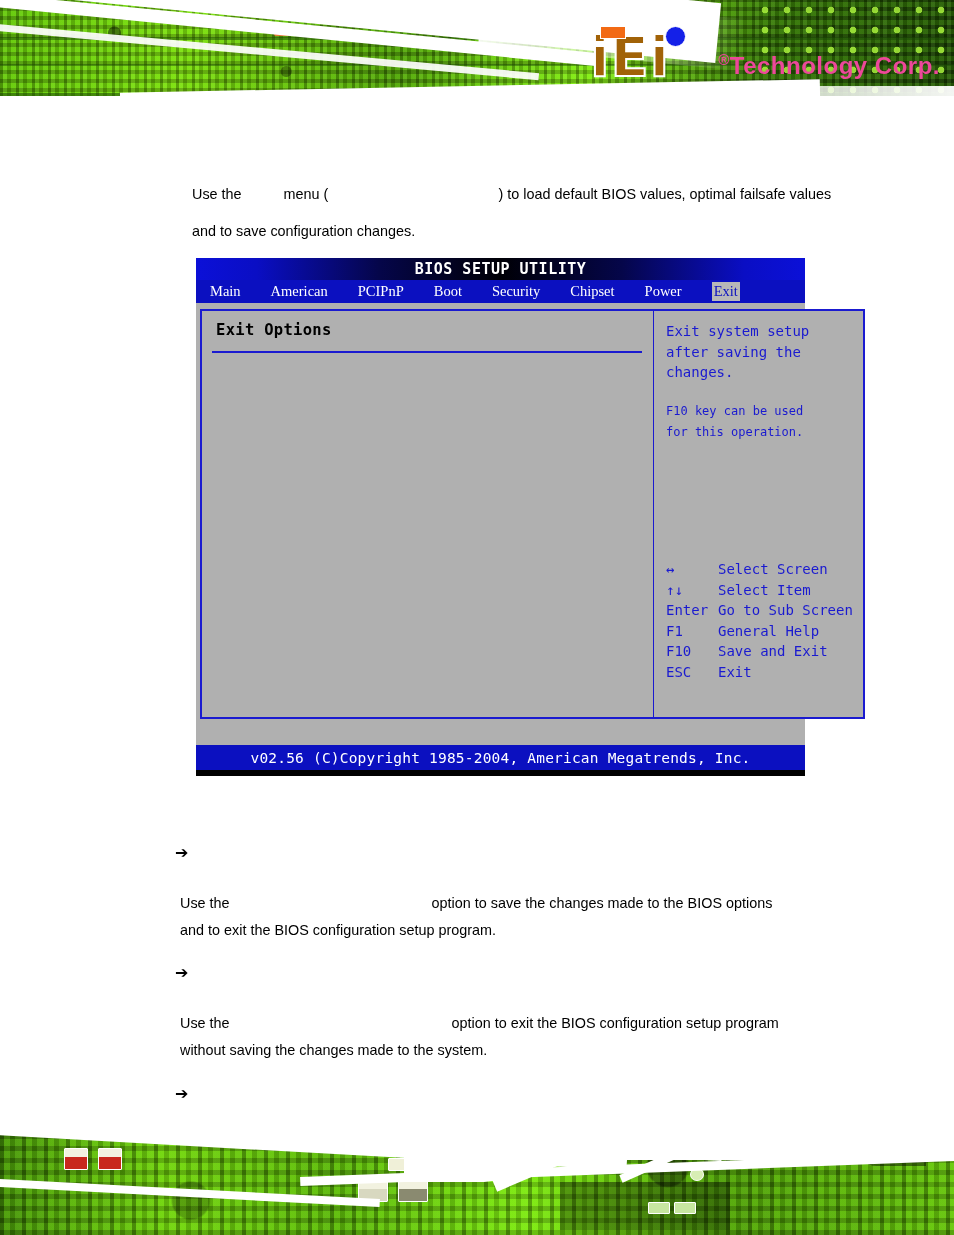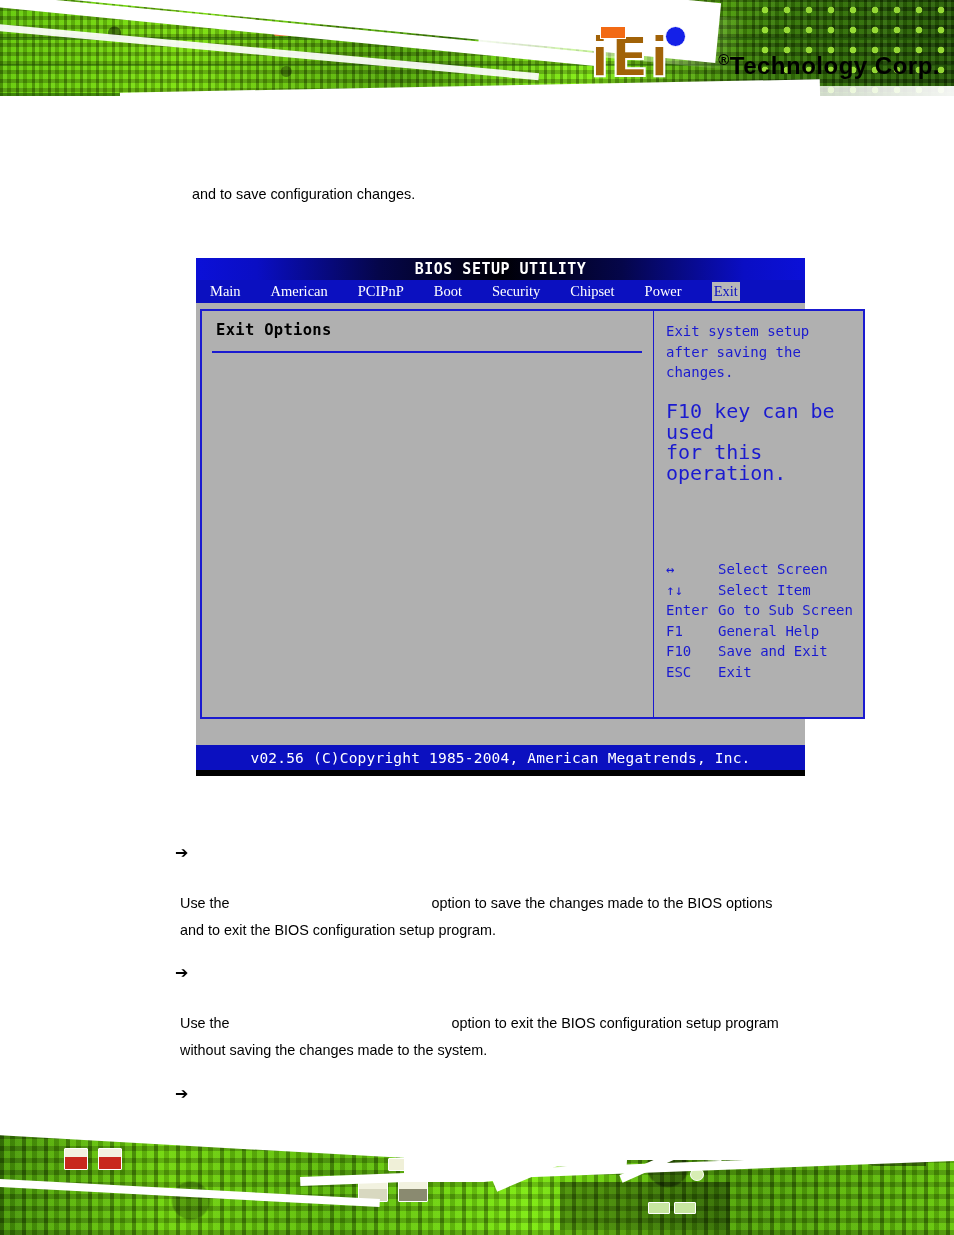--- a/index.html
+++ b/index.html
@@ -96,21 +96,21 @@
   .logo-orange{
     position:absolute;left:10px;top:0;width:24px;height:11px;
     background:#f26a14;border:1px solid #ffffff;
   }
   .logo-bluedot{
     position:absolute;left:75px;top:0px;width:19px;height:19px;
     border-radius:50%;background:#1420e8;border:1.5px solid #ffffff;
   }
   .logo-text{
     font-family:"Liberation Sans", sans-serif;
-    font-weight:bold;font-size:24px;color:#000000;
+    font-weight:bold;font-size:24px;color:#ec4899;
     letter-spacing:.5px;margin-left:2px;padding-bottom:4px;
     white-space:nowrap;
     margin-top:27px;
   }
   .logo-reg{font-size:15px;vertical-align:super;}
   .logo-dot{font-size:24px;}
 
   
   .doc-body{position:absolute;left:0;top:110px;width:954px;}
   p.para{
@@ -182,21 +182,21 @@
   }
   .opt.selected{color:#ffffff;}
   .opt.spacer{height:20px;}
 
   .help-text{
     position:absolute;left:12px;top:10px;width:190px;
     color:#1a1ad0;font-size:14px;line-height:20.5px;white-space:pre-wrap;
   }
   .help-text2{
     position:absolute;left:12px;top:90px;width:195px;
-    color:#1a1ad0;font-size:20px;line-height:20.5px;white-space:pre-wrap;
+    color:#1a1ad0;font-size:12px;line-height:20.5px;white-space:pre-wrap;
   }
   .legend{
     position:absolute;left:12px;top:248px;width:196px;
     color:#1a1ad0;font-size:14px;line-height:20.5px;
   }
   .legend-row{display:flex;white-space:pre;}
   .legend-key{width:52px;flex:0 0 52px;}
   .legend-val{flex:1 1 auto;}
 
   .bios-footer{
@@ -300,20 +300,21 @@
     </div>
     <div class="logo-text">
       <span class="logo-reg">®</span><span>Technology Corp</span><span class="logo-dot">.</span>
     </div>
   </div>
 </div>
 
 <div class="doc-body">
 
   <div class="p-intro">
+    <p class="para"><span>Use the</span><span class="gap-blank g1"></span><span>menu (</span><span class="gap-blank g3"></span><span>) to load default BIOS values, optimal failsafe values</span></p>
     <p class="para">and to save configuration changes.</p>
   </div>
 
 </div>
 
 <div class="bios">
 
   <div class="bios-title">BIOS SETUP UTILITY</div>
 
   <div class="bios-menubar">

